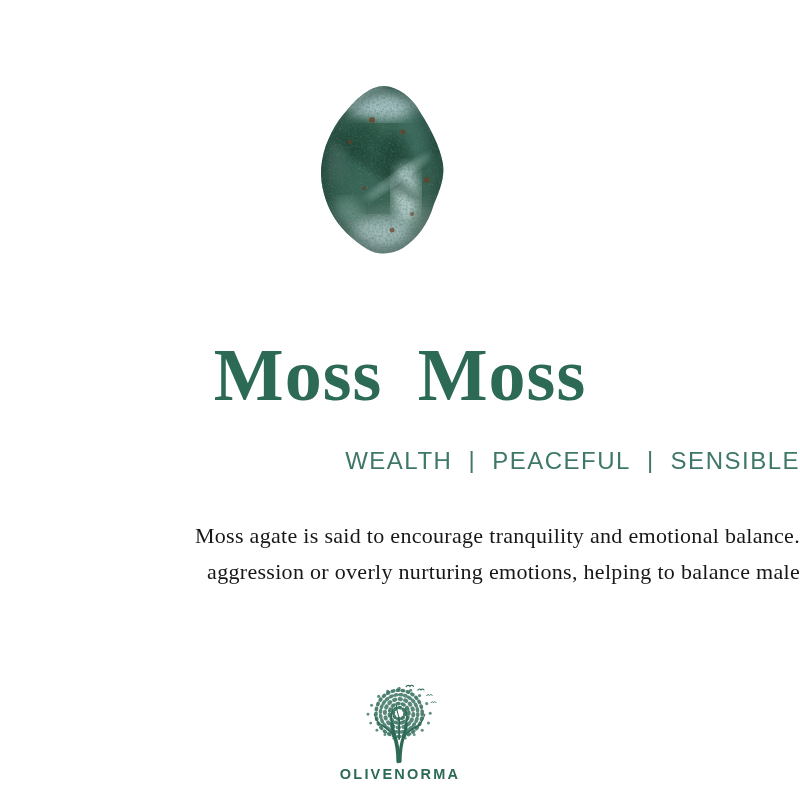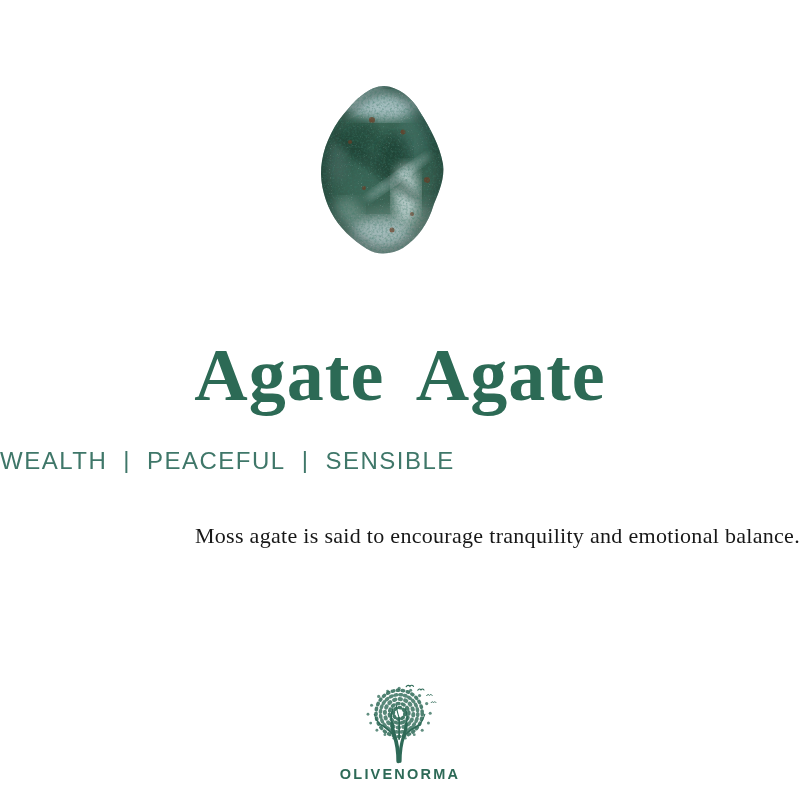--- a/index.html
+++ b/index.html
@@ -18,21 +18,21 @@
     font-family:"Liberation Serif", serif;
     font-weight:bold;
     font-size:74px;line-height:1.15;
     color:#2c6a55;
     letter-spacing:1px;
     word-spacing:16px;
   }
 
   .traits{
     position:absolute;left:0;right:0;top:446px;
-    text-align:left;
+    text-align:right;
     font-family:"Liberation Sans", sans-serif;
     font-size:24px;line-height:30px;
     font-weight:400;
     color:#3f7769;
     letter-spacing:1.5px;
   }
   .traits .sep{
     display:inline-block;
     padding:0 16px;
     transform:translateY(-1px);
@@ -122,28 +122,29 @@
 
         <path d="M79,4 C92,5 106,15 114,30 C124,46 134,64 137,82 C139,96 133,110 128,122 C122,142 112,156 97,166 C87,172 72,174 61,167 C47,158 33,146 25,130 C17,114 13,96 16,79 C19,60 29,41 42,27 C52,15 66,3 79,4 Z" fill="none" stroke="#142e25" stroke-width="12" opacity="0.5" filter="url(#b6)"></path>
         <path d="M42,27 C52,15 66,3 79,4" fill="none" stroke="#cfe0e2" stroke-width="3" opacity="0.6" filter="url(#b3)"></path>
 
         <path d="M79,4 C92,5 106,15 114,30 C124,46 134,64 137,82 C139,96 133,110 128,122 C122,142 112,156 97,166 C87,172 72,174 61,167 C47,158 33,146 25,130 C17,114 13,96 16,79 C19,60 29,41 42,27 C52,15 66,3 79,4 Z" fill="#000" filter="url(#speck)" opacity="0.55"></path>
         <path d="M79,4 C92,5 106,15 114,30 C124,46 134,64 137,82 C139,96 133,110 128,122 C122,142 112,156 97,166 C87,172 72,174 61,167 C47,158 33,146 25,130 C17,114 13,96 16,79 C19,60 29,41 42,27 C52,15 66,3 79,4 Z" fill="#000" filter="url(#grain)" opacity="0.5"></path>
       </g>
     </svg>
   </div>
 
-  <h1 class="title">Agate Agate</h1>
+  <h1 class="title">Moss Moss</h1>
 
   <div class="traits">
     <span>WEALTH</span><span class="sep">|</span><span>PEACEFUL</span><span class="sep">|</span><span>SENSIBLE</span>
   </div>
 
   <div class="desc">
     <div class="line">Moss agate is said to encourage tranquility and emotional balance.</div>
+    <div class="line">aggression or overly nurturing emotions, helping to balance male</div>
   </div>
 
   <div class="brand">
     <svg viewBox="0 0 100 90" width="96" height="80" aria-hidden="true">
       <g stroke="#2e6a57" fill="none" stroke-linecap="round">
 
         <path d="M48,87 C48,76 47,68 44,59 C42,53 41,49 41,44" stroke-width="4.2"></path>
         <path d="M50,87 C50,76 51,68 54,59 C56,53 57,49 57,45" stroke-width="3.6"></path>
 
         <path d="M44,59 C38,52 33,48 27,45" stroke-width="2"></path>

